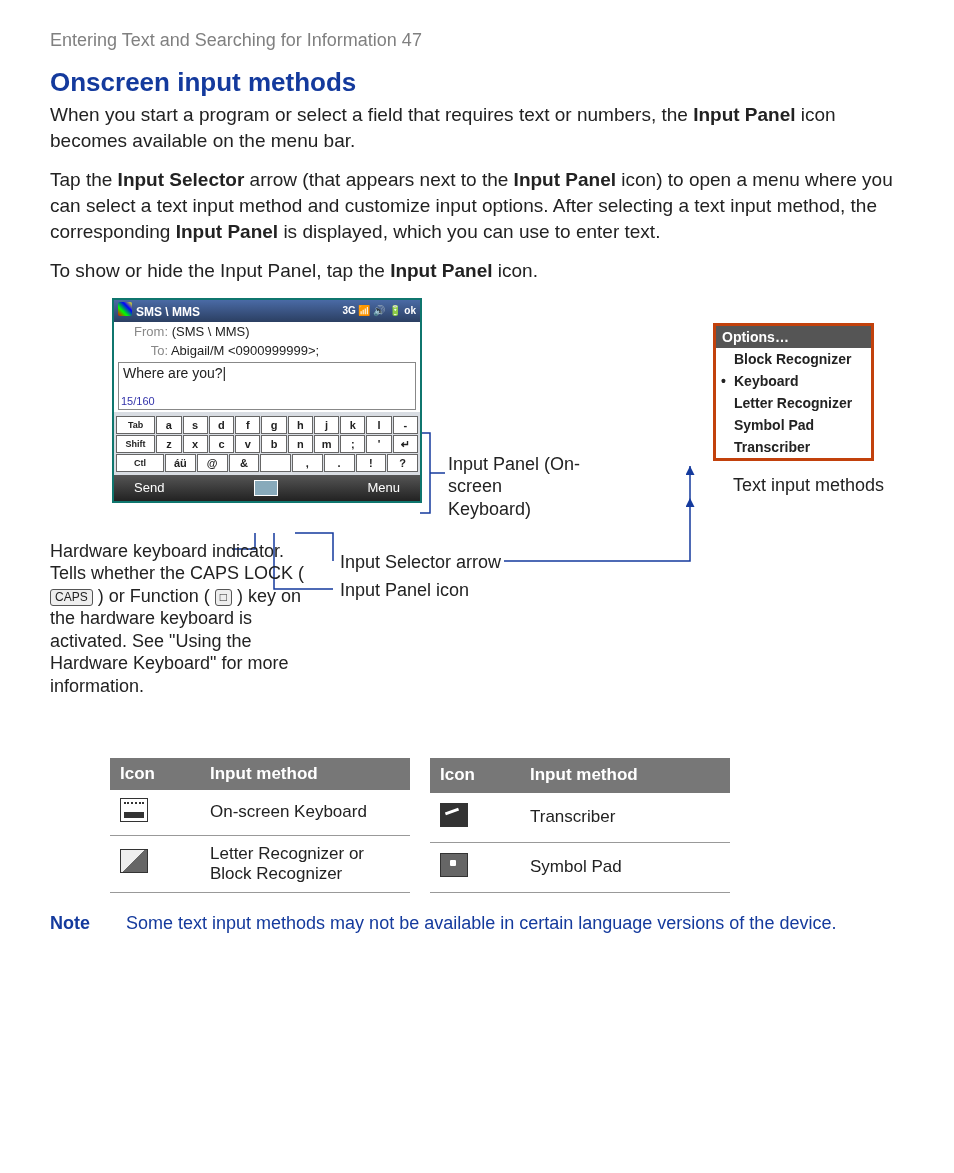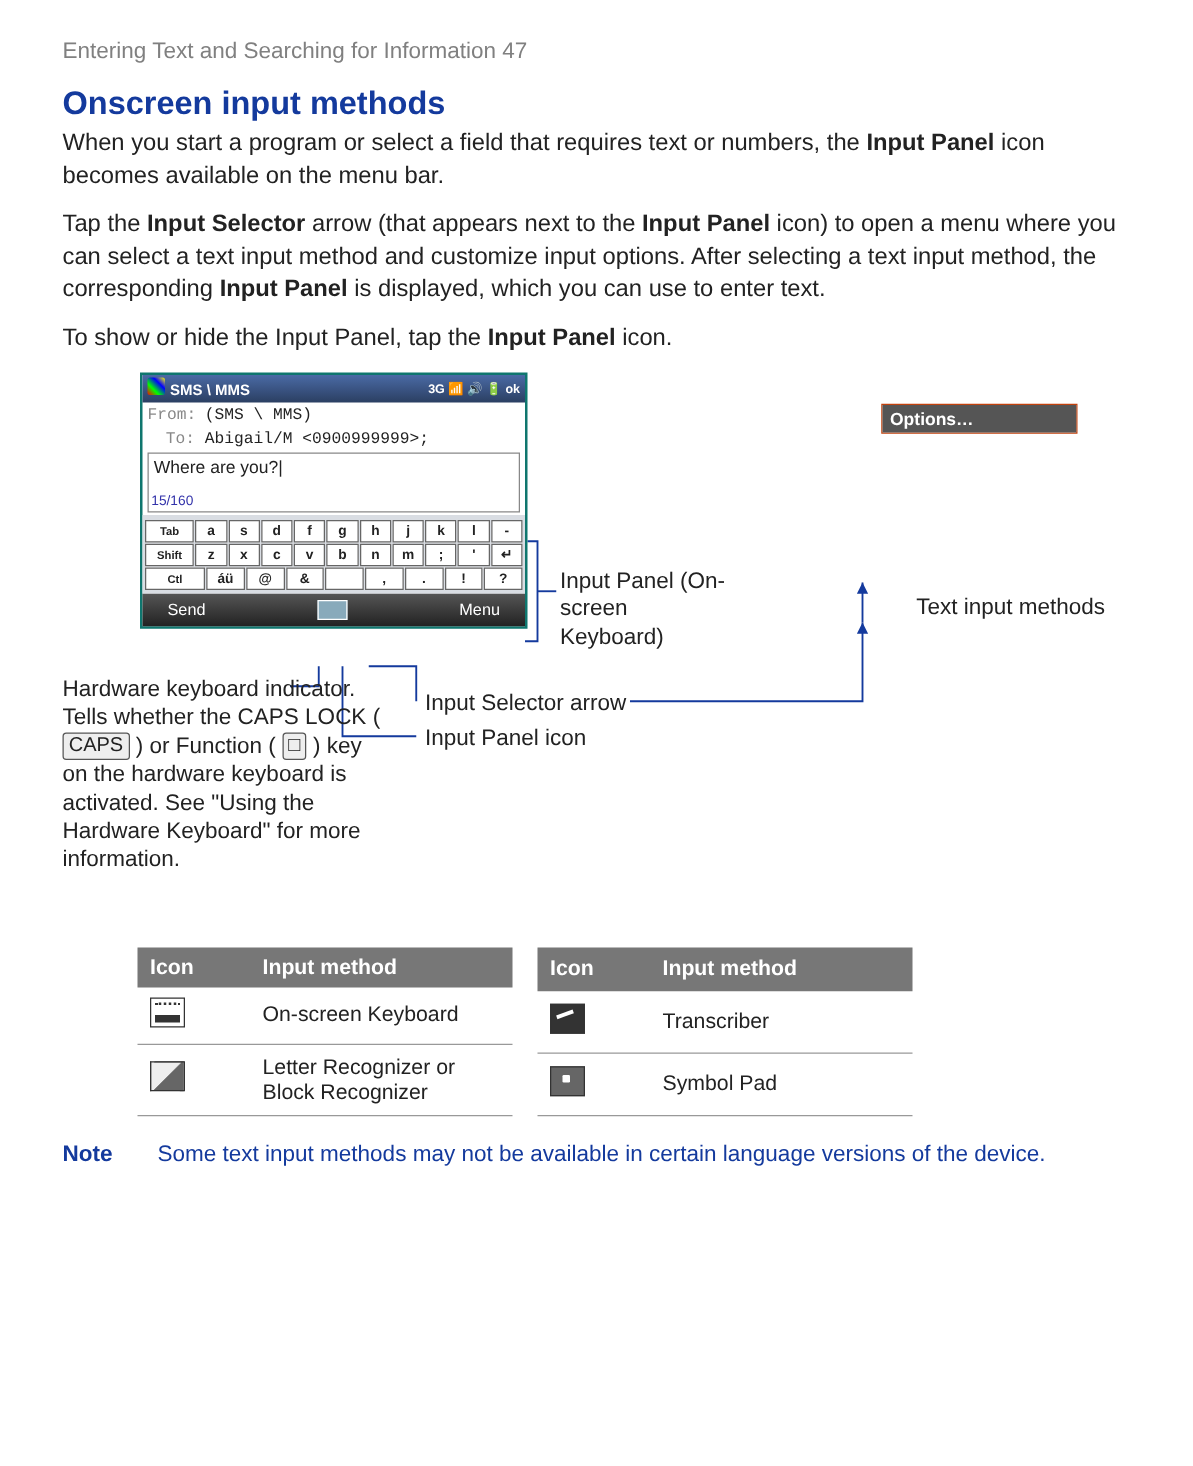--- a/index.html
+++ b/index.html
@@ -36,42 +36,42 @@
     box-sizing: border-box;
   }
   .phone-bar {
     background: linear-gradient(#4a6aa5,#2b3f62);
     color:#fff; font-size:12px; font-weight:700;
     display:flex; align-items:center; justify-content:space-between;
     padding:2px 4px; height:18px;
   }
   .start-flag { width:14px; height:14px; background:linear-gradient(45deg,#f00,#0f0,#00f,#ff0); border-radius:2px; display:inline-block; margin-right:4px; }
   .status-icons { font-size:10px; }
-  .msg-fields { font-size:13px; padding:2px 4px;font-family:Liberation Mono, monospace; }
+  .msg-fields { font-size:13px; padding:2px 16px; }
   .msg-fields .lbl { color:#888; display:inline-block; width:38px; text-align:right; }
   .text-area { border:1px solid #888; margin:2px 4px; height:42px; font-size:14px; padding:2px 4px; position:relative;}
   .char-count { position:absolute; bottom:2px; left:2px; color:#33a; font-size:11px; }
   .kbd { background:#d9dde3; padding:4px 2px 2px 2px; }
   .krow { display:flex; gap:1px; margin-bottom:1px; }
   .key {
     background:#fff; border:1px solid #666; font-size:11px; font-weight:700;
     min-width:18px; height:16px; line-height:16px; text-align:center;
     flex:1;
   }
   .key.wide { flex:1.6; font-size:9px; }
   .softbar {
     background:linear-gradient(#555,#222); color:#fff; font-size:13px;
     display:flex; justify-content:space-between; align-items:center;
     padding:2px 20px; height:22px;
   }
   .sip-icon { width:22px; height:14px; background:#8ab; border:1px solid #fff; }
   
   .options-menu {
-    position:absolute; right:42px; top:25px; width:155px;
-    border:1px solid #c2410c; background:#fff; font-size:14px;
+    position:absolute; right:30px; top:25px; width:155px;
+    border:3px solid #c2410c; background:#fff; font-size:14px;
   }
   .options-menu .hdr { background:#555; color:#fff; font-weight:700; padding:3px 6px; }
   .options-menu .opt { padding:3px 6px 3px 18px; font-weight:700; position:relative; }
   .options-menu .opt.sel::before { content:"•"; position:absolute; left:5px; }
   
   .callout { position:absolute; font-size:18px; line-height:1.25; }
   .note-row { display:flex; gap:20px; font-size:18px; margin-top:20px; }
   .note-label { color:#143a9d; font-weight:700; min-width:56px; }
   .note-text { color:#143a9d; }
   
@@ -82,21 +82,21 @@
   .icon-sq { width:26px; height:22px; display:inline-block; background:#fff; border:1px solid #333; position:relative; }
   .icon-kbd::after{content:"";position:absolute;inset:3px;border-top:2px dotted #333;border-bottom:6px solid #333;}
   .icon-pen{background:linear-gradient(135deg,#eee 50%,#666 50%);} 
   .icon-scr{background:#333;} .icon-scr::after{content:"";position:absolute;left:4px;top:6px;width:14px;height:3px;background:#fff;transform:rotate(-20deg);}
   .icon-sym{background:#666;} .icon-sym::after{content:"";position:absolute;left:9px;top:6px;width:6px;height:6px;background:#fff;border-radius:1px;}
   
   svg.leaders { position:absolute; inset:0; width:100%; height:100%; pointer-events:none; }
   svg.leaders line { stroke:#143a9d; stroke-width:1.5; }
   svg.leaders polyline { stroke:#143a9d; stroke-width:1.5; fill:none; }
   svg.leaders .arrow { marker-end:url(#ah); }
-  .smallkey { display:inline-block; border:1px solid #555; border-radius:3px; padding:0 4px; font-size:16px; vertical-align:middle; background:#eee; }
+  .smallkey { display:inline-block; border:1px solid #555; border-radius:3px; padding:0 4px; font-size:12px; vertical-align:middle; background:#eee; }
 </style>
 </head>
 <body>
 
 <div class="page-head">Entering Text and Searching for Information  47</div>
 
 <h2 class="section-title">Onscreen input methods</h2>
 
 <p class="body">
   <span>When you start a program or select a field that requires text or numbers, the </span><span class="bold">Input Panel</span><span> icon becomes available on the menu bar.</span>
@@ -190,20 +190,27 @@
       </div>
     <div class="softbar">
       <span>Send</span>
       <span class="sip-icon"></span>
       <span>Menu</span>
     </div>
   </div>
 
   <div class="options-menu">
     <div class="hdr">Options…</div>
+    <div id="opts">
+        <div class="opt">Block Recognizer</div>
+        <div class="opt sel">Keyboard</div>
+        <div class="opt">Letter Recognizer</div>
+        <div class="opt">Symbol Pad</div>
+        <div class="opt">Transcriber</div>
+      </div>
   </div>
 
   <div class="callout" style="left:398px; top:155px; width:140px;">Input Panel (On-screen Keyboard)</div>
   <div class="callout" style="right:20px; top:176px;">Text input methods</div>
   <div class="callout" style="left:290px; top:253px;">Input Selector arrow</div>
   <div class="callout" style="left:290px; top:281px;">Input Panel icon</div>
   <div class="callout" style="left:0px; top:242px; width:260px;">
     <span>Hardware keyboard indicator. Tells whether the CAPS LOCK (</span>
     <span class="smallkey">CAPS</span>
     <span>) or Function (</span>

